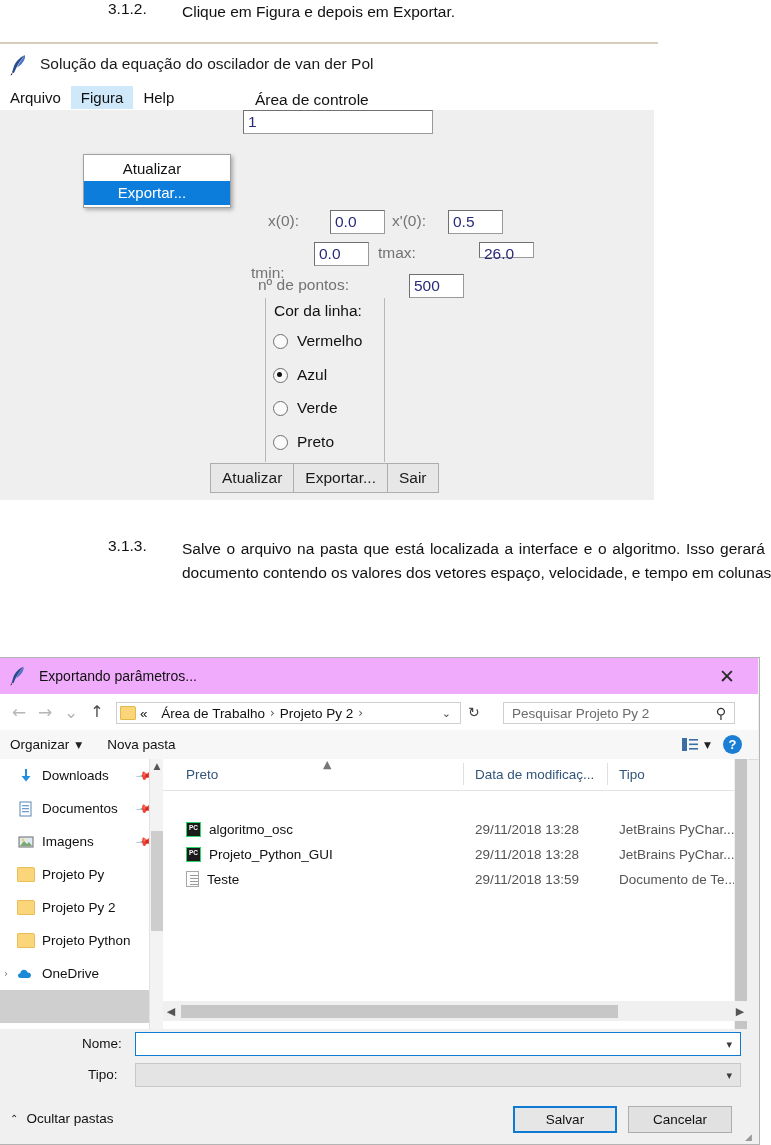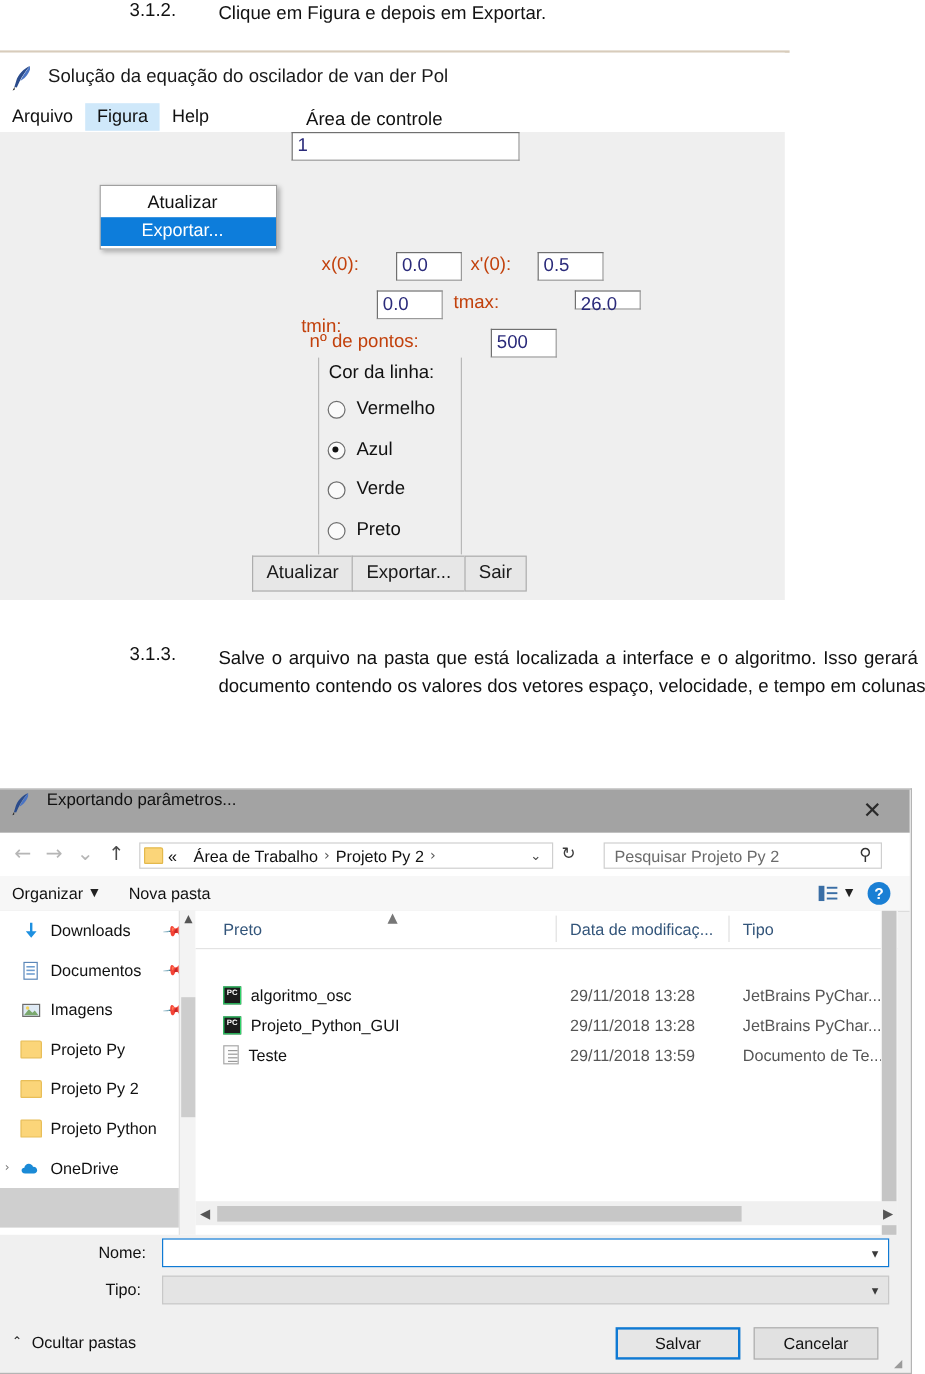--- a/index.html
+++ b/index.html
@@ -144,21 +144,21 @@
     border-left-color: #707070;
     font-size: 15.5px;
     color: #2a2a7a;
     padding: 1px 4px;
     box-sizing: border-box;
     line-height: 20px;
   }
   .tk-label {
     position: absolute;
     font-size: 15.5px;
-    color: #c2410c;
+    color: #737373;
     white-space: nowrap;
   }
 
   #mu-entry   { left: 243px; top: 66px;  width: 190px; height: 24px; }
   #lbl-x0     { left: 268px; top: 168px; }
   #x0-entry   { left: 330px; top: 166px; width: 55px; height: 24px; }
   #lbl-xp0    { left: 392px; top: 168px; }
   #xp0-entry  { left: 448px; top: 166px; width: 55px; height: 24px; }
   #lbl-tmin   { left: 251px; top: 200px; margin-top: 20px; }
   #tmin-entry { left: 314px; top: 198px; width: 55px; height: 24px; }
@@ -243,23 +243,23 @@
     border: 1px solid #b4b4b4;
     border-left: none;
     box-sizing: border-box;
     font-size: 13.5px;
     color: #111;
   }
   #dlg-titlebar {
     position: absolute;
     left: 0; top: 0;
     width: 758px; height: 36px;
-    background: #a3a3a3;
-    display: flex;
-    align-items: flex-start;
+    background: #f0abfc;
+    display: flex;
+    align-items: center;
   }
   #dlg-title {
     font-size: 14px;
     color: #111;
     margin-left: 9px;
     white-space: nowrap;
   }
   #dlg-close {
     position: absolute;
     right: 18px; top: 6px;

